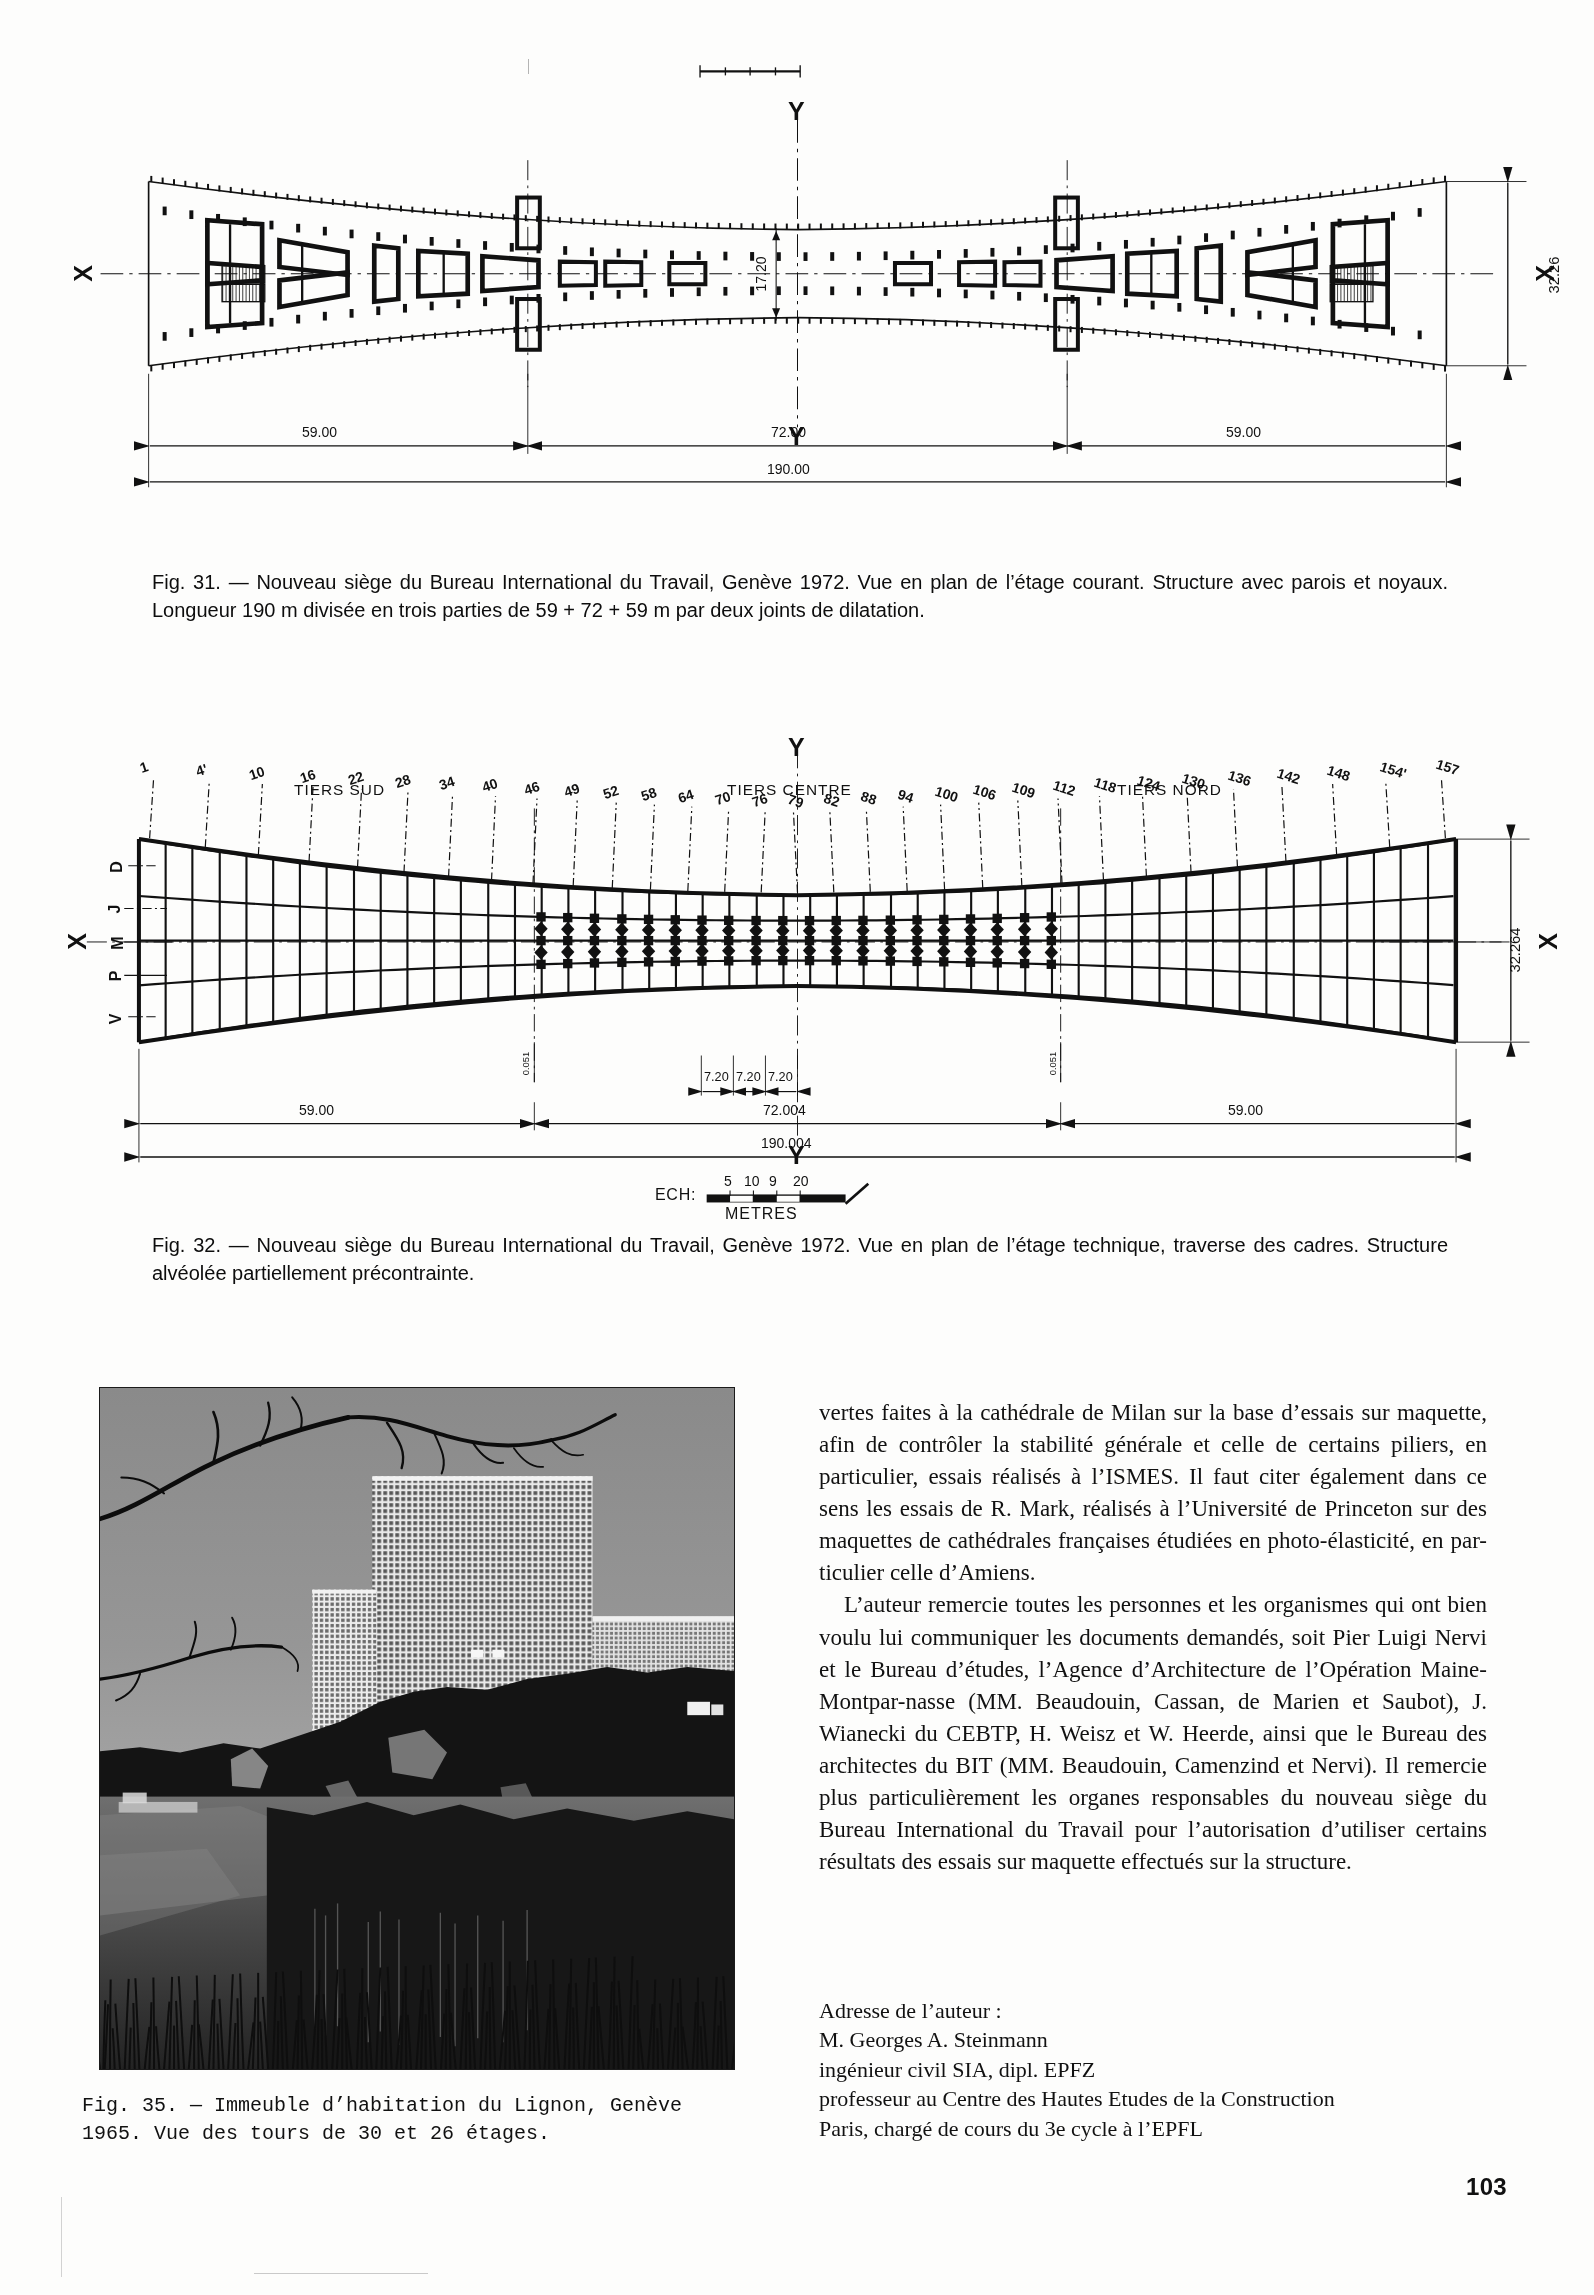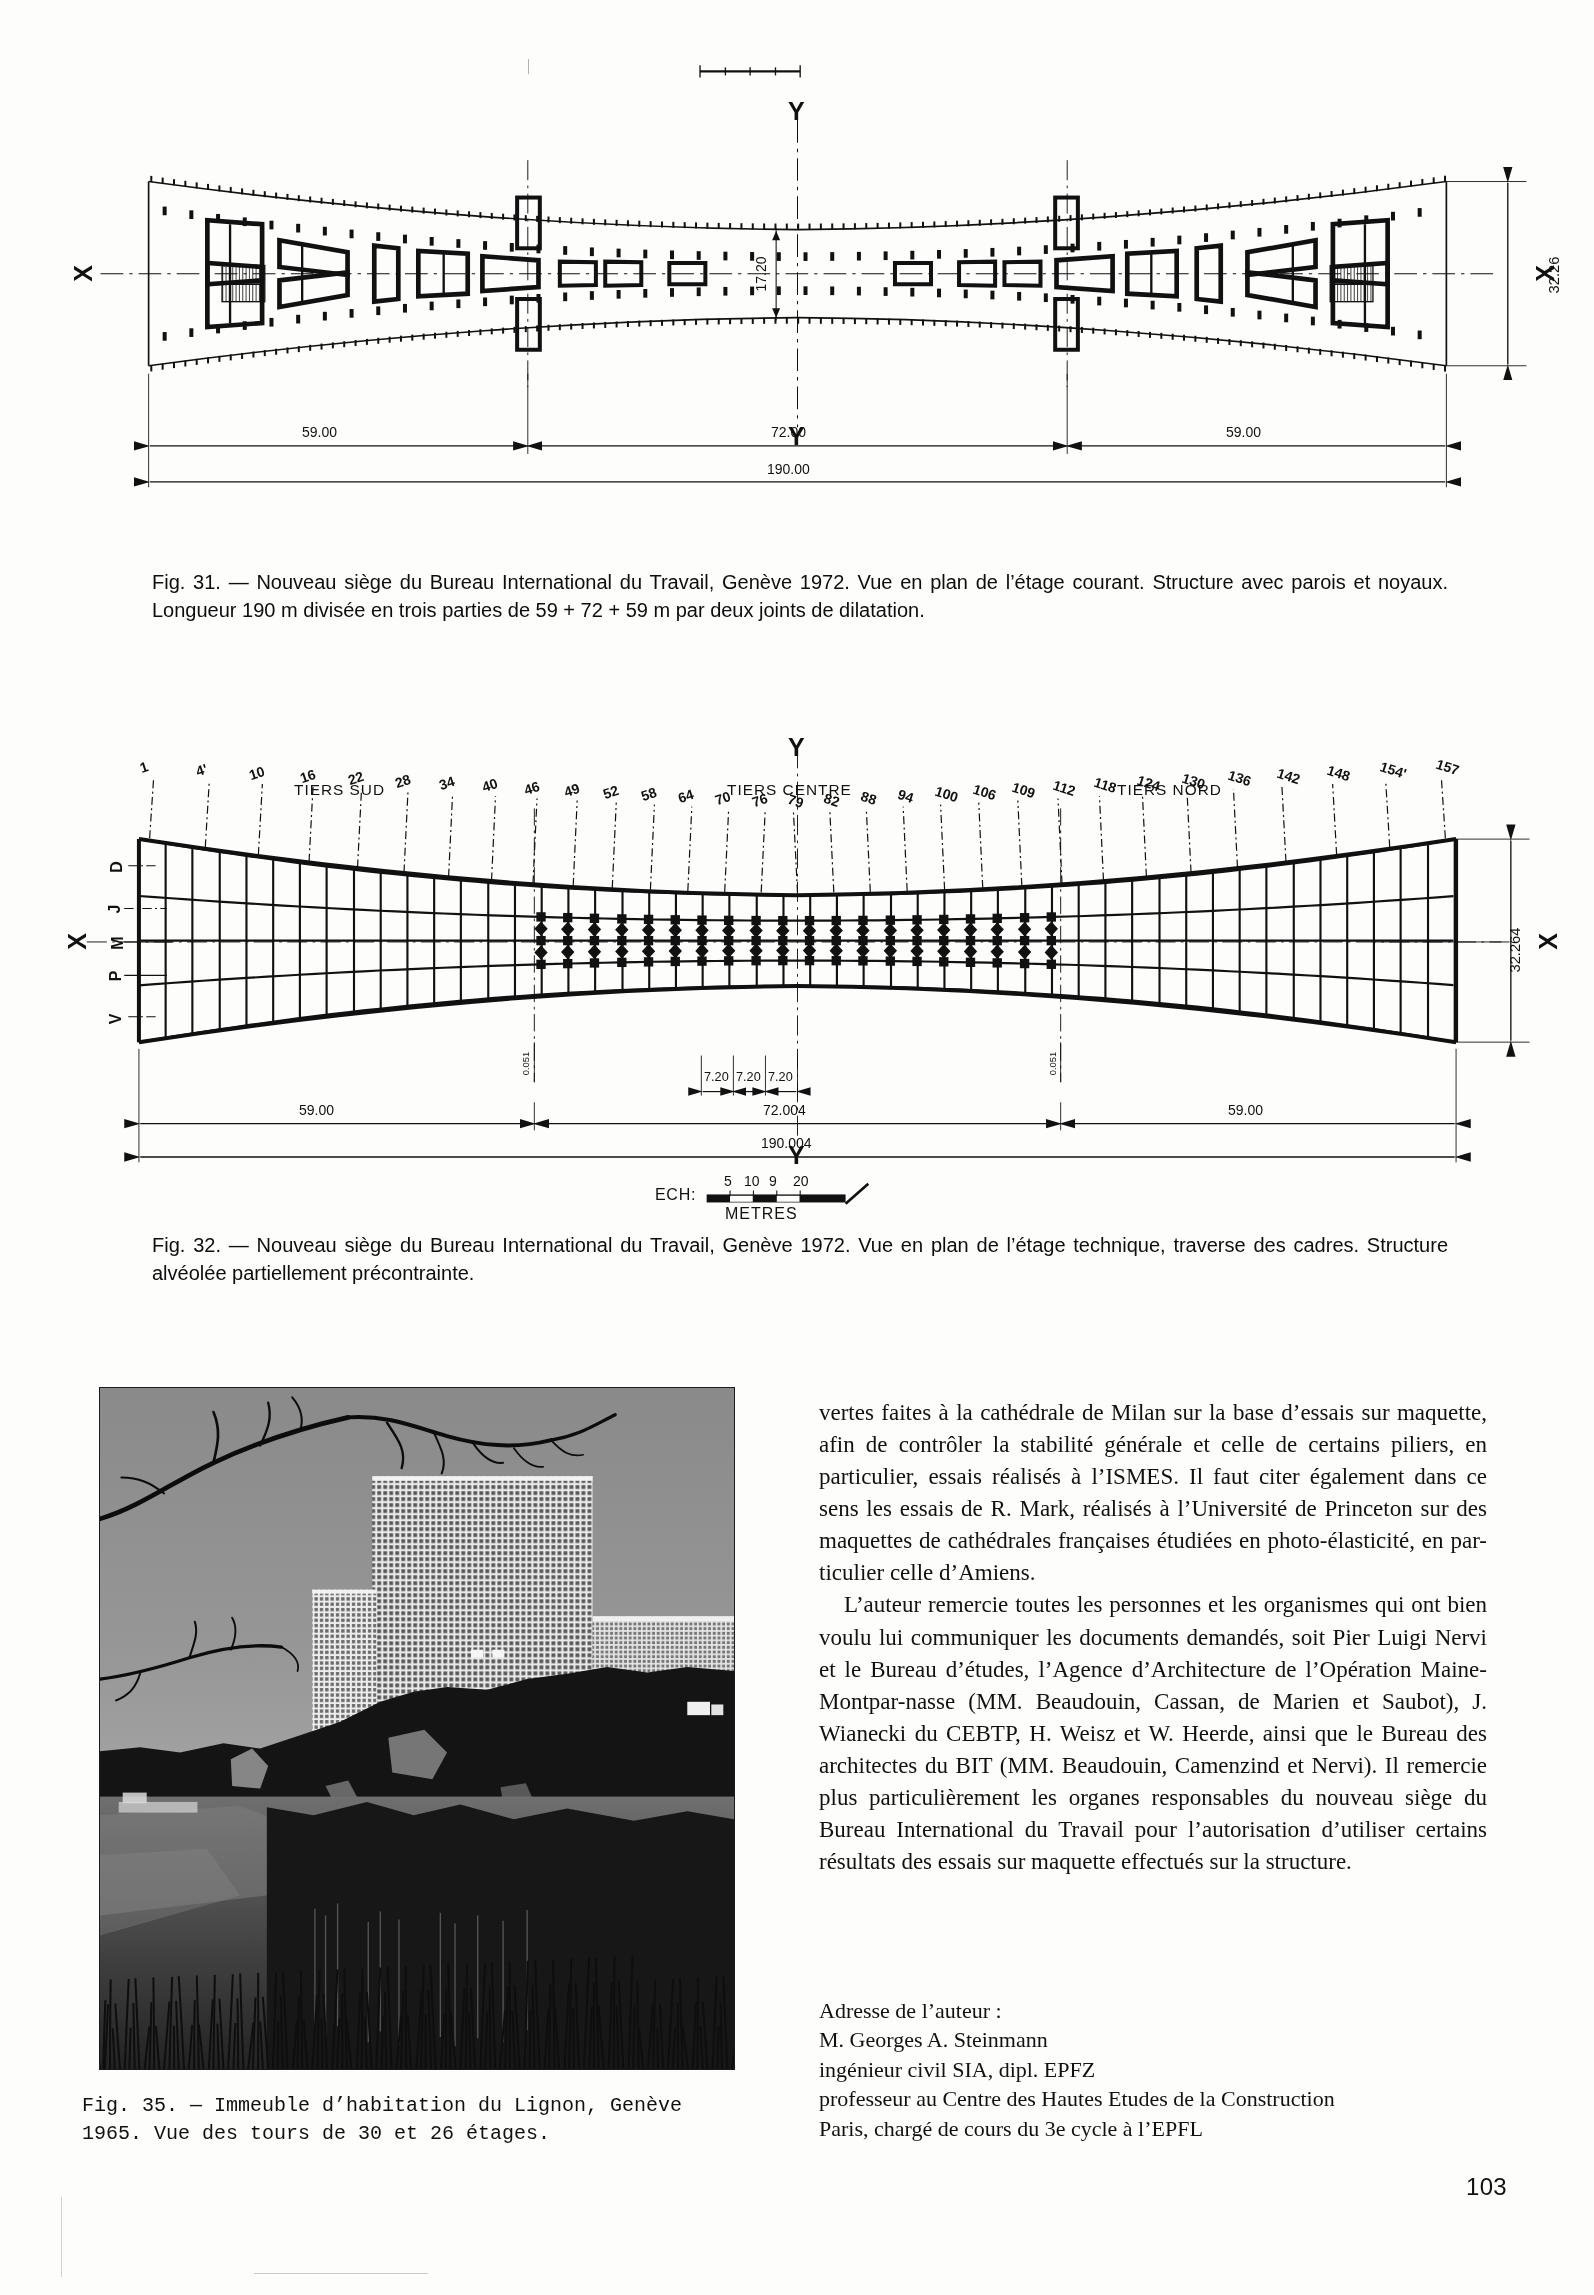--- a/index.html
+++ b/index.html
@@ -94,21 +94,21 @@
     line-height: 1.4;
     font-family: Liberation Mono, monospace;
   }
 
   #page-number {
     position: absolute;
     right: 88px;
     top: 2173px;
     font-family: "Liberation Sans", "DejaVu Sans", sans-serif;
     font-size: 24px;
-    font-weight: normal;
+    font-weight: bold;
     letter-spacing: 0.3px;
   }
 
   .edge-mark {
     position: absolute;
     background: #7d7d7d;
   }
 </style>
 </head>
 <body>

